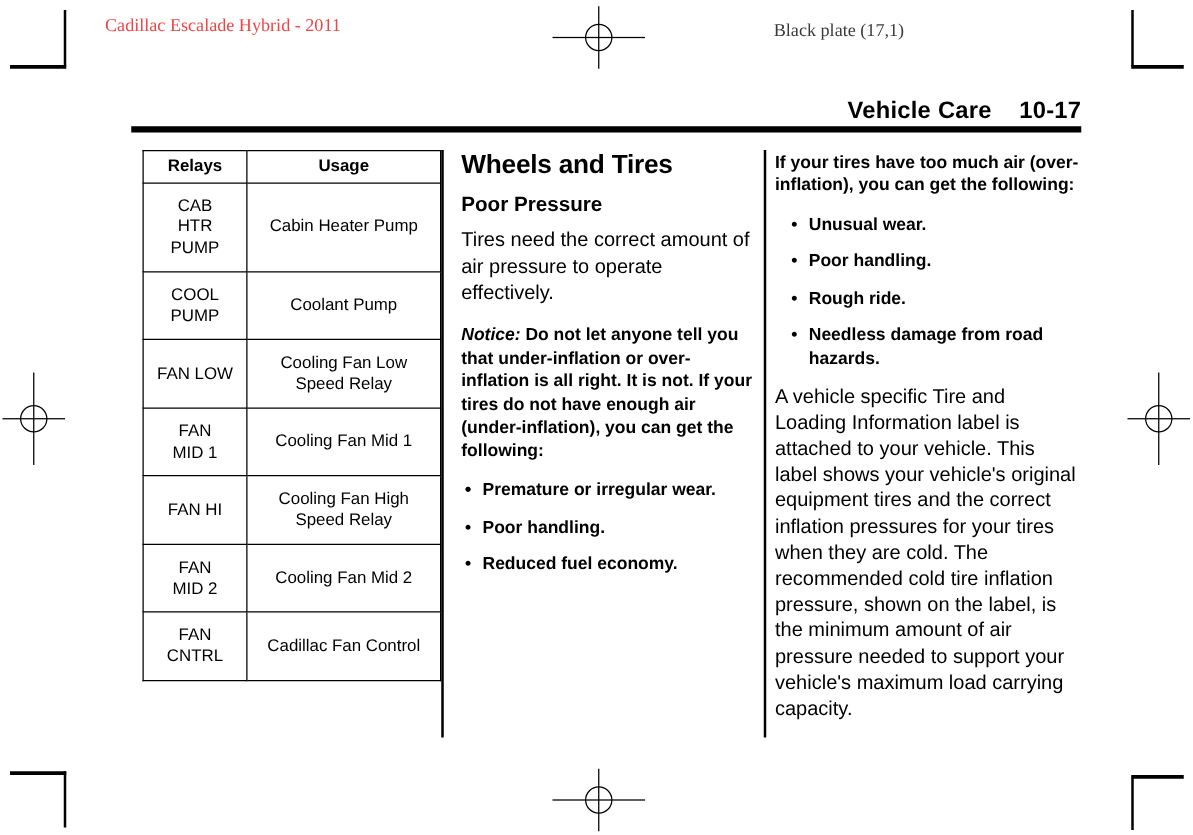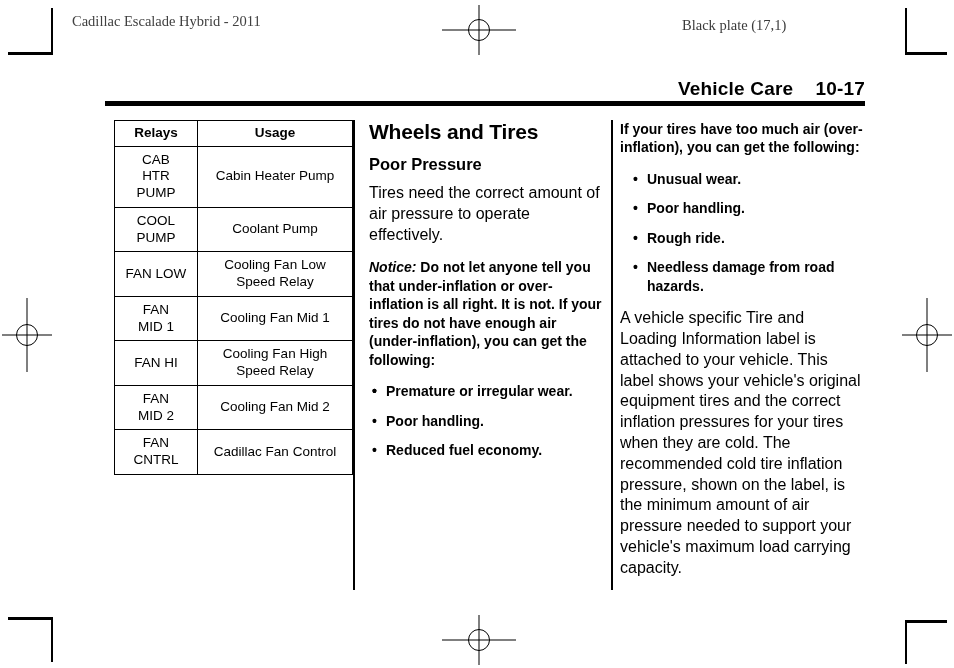--- a/index.html
+++ b/index.html
@@ -23,30 +23,30 @@
   .regmark { position: absolute; width: 74px; height: 50px; }
   .regmark .rm-h { position: absolute; left: 0; top: 50%; width: 100%; height: 1px; background: #000; transform: translateY(-50%); }
   .regmark .rm-v { position: absolute; top: 0; left: 50%; width: 1px; height: 100%; background: #000; transform: translateX(-50%); }
   .regmark .rm-c { position: absolute; top: 50%; left: 50%; width: 22px; height: 22px; margin: -11px 0 0 -11px; border: 1px solid #000; border-radius: 50%; box-sizing: border-box; }
 
   .regmark.vert { width: 50px; height: 74px; }
 
   
   .runhead-left {
     position: absolute;
-    left: 72px;
+    left: 84px;
     top: 13px;
     font-family: "Liberation Serif", serif;
     font-size: 14.5px;
-    color: #404040;
+    color: #ef4444;
     white-space: nowrap;
   }
   .runhead-right {
     position: absolute;
-    left: 682px;
+    left: 619px;
     top: 17px;
     font-family: "Liberation Serif", serif;
     font-size: 14.5px;
     color: #3a3a3a;
     white-space: nowrap;
   }
 
   
   .page-head {
     position: absolute;
@@ -95,21 +95,21 @@
     border-collapse: collapse;
     width: 238px;
     table-layout: fixed;
   }
   table.relays td, table.relays th {
     border: 1.5px solid #000;
     text-align: center;
     vertical-align: middle;
     font-size: 13.5px;
     line-height: 1.24;
-    padding: 5px 3px;
+    padding: 10px 3px;
   }
   table.relays th {
     font-weight: bold;
     font-size: 13.5px;
     padding: 4px 3px;
   }
   table.relays col.c1 { width: 83px; }
   table.relays col.c2 { width: 155px; }
 
   

